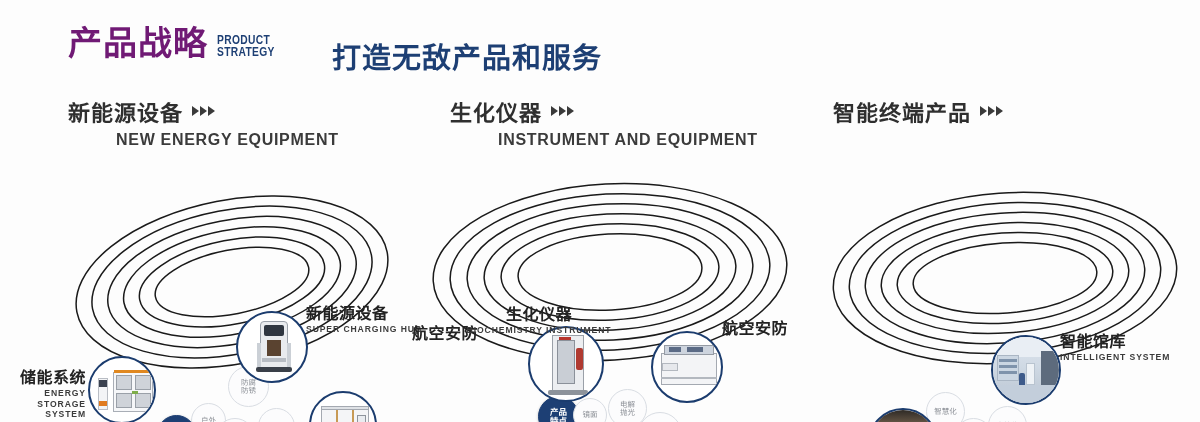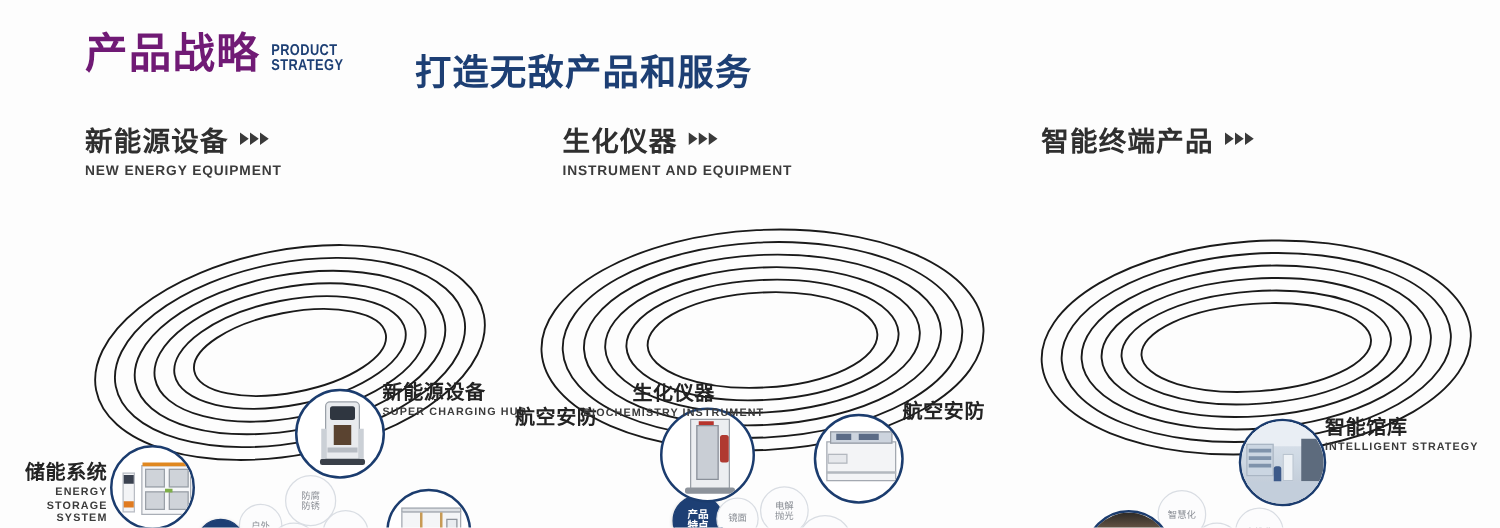--- a/index.html
+++ b/index.html
@@ -39,22 +39,22 @@
     font-size:22px;font-weight:bold;color:#2f2f2f;letter-spacing:1px;
     font-family:"DejaVu Sans","Liberation Sans",sans-serif;
   }
   .chev{margin-left:9px;display:flex;align-items:center;gap:1px;}
   .chev i{
     width:0;height:0;display:block;
     border-top:5px solid transparent;border-bottom:5px solid transparent;
     border-left:7px solid #3a3a3a;
   }
   .sect-en{
-    margin-top:4px;font-size:11px;color:#3b3b3b;letter-spacing:0.7px;
-    font-weight:bold;font-family:"Liberation Sans",sans-serif;
+    margin-top:4px;font-size:16px;color:#3b3b3b;letter-spacing:0.7px;
+    font-weight:bold;font-family:"Liberation Sans",sans-serif;margin-left:48px;
   }
 
   
   .cluster{position:absolute;}
   .orbit-svg{position:absolute;left:0;top:0;overflow:visible;}
 
   
   .node{
     position:absolute;border-radius:50%;
     border:2.5px solid #1b3c6e;background:#ffffff;
@@ -156,21 +156,21 @@
         <ellipse cx="232" cy="132" rx="126" ry="62"></ellipse>
         <ellipse cx="232" cy="132" rx="110" ry="52"></ellipse>
         <ellipse cx="232" cy="132" rx="94" ry="42"></ellipse>
         <ellipse cx="232" cy="132" rx="78" ry="32"></ellipse>
       </g>
     </svg>
 
     <div class="bub ghost" style="left:191px;top:253px;width:35px;height:35px;">
       <span>户外</span>
     </div>
-    <div class="bub ghost" style="left:228px;top:230px;width:41px;height:41px;">
+    <div class="bub ghost" style="left:228px;top:216px;width:41px;height:41px;">
       <div>
         <span>防腐</span>
         <span>防锈</span>
       </div>
     </div>
     <div class="bub ghost" style="left:215px;top:268px;width:40px;height:40px;">
       
     </div>
     <div class="bub ghost" style="left:258px;top:258px;width:37px;height:37px;">
       
@@ -325,21 +325,21 @@
         <div class="dv" style="left:6px;top:28px;width:18px;height:3px;background:#7f93ab;"></div>
         <div class="dv" style="left:6px;top:34px;width:18px;height:3px;background:#7f93ab;"></div>
         <div class="dv" style="left:48px;top:14px;width:18px;height:34px;background:#5d6b7d;"></div>
         <div class="dv" style="left:33px;top:26px;width:9px;height:22px;background:#eef2f6;border:1px solid #b9c4d0;"></div>
         <div class="dv" style="left:26px;top:36px;width:6px;height:16px;background:#3d5a8a;border-radius:2px;"></div>
         <div class="dv" style="left:0;top:48px;width:70px;height:22px;background:#c3cedb;"></div>
       </div>
     </div>
     <div class="lbl right" style="left:260px;top:183px;width:130px;">
       <div class="cn">智能馆库</div>
-      <div class="en">INTELLIGENT STRATEGY</div>
+      <div class="en">INTELLIGENT SYSTEM</div>
     </div>
 
     <div class="node" style="left:68px;top:258px;width:70px;height:70px;">
       <div class="art" style="background:linear-gradient(180deg,#2e2a26 0%,#6b5a48 22%,#cbb89c 55%,#b7a288 100%);">
         
         
         
         
         
         

